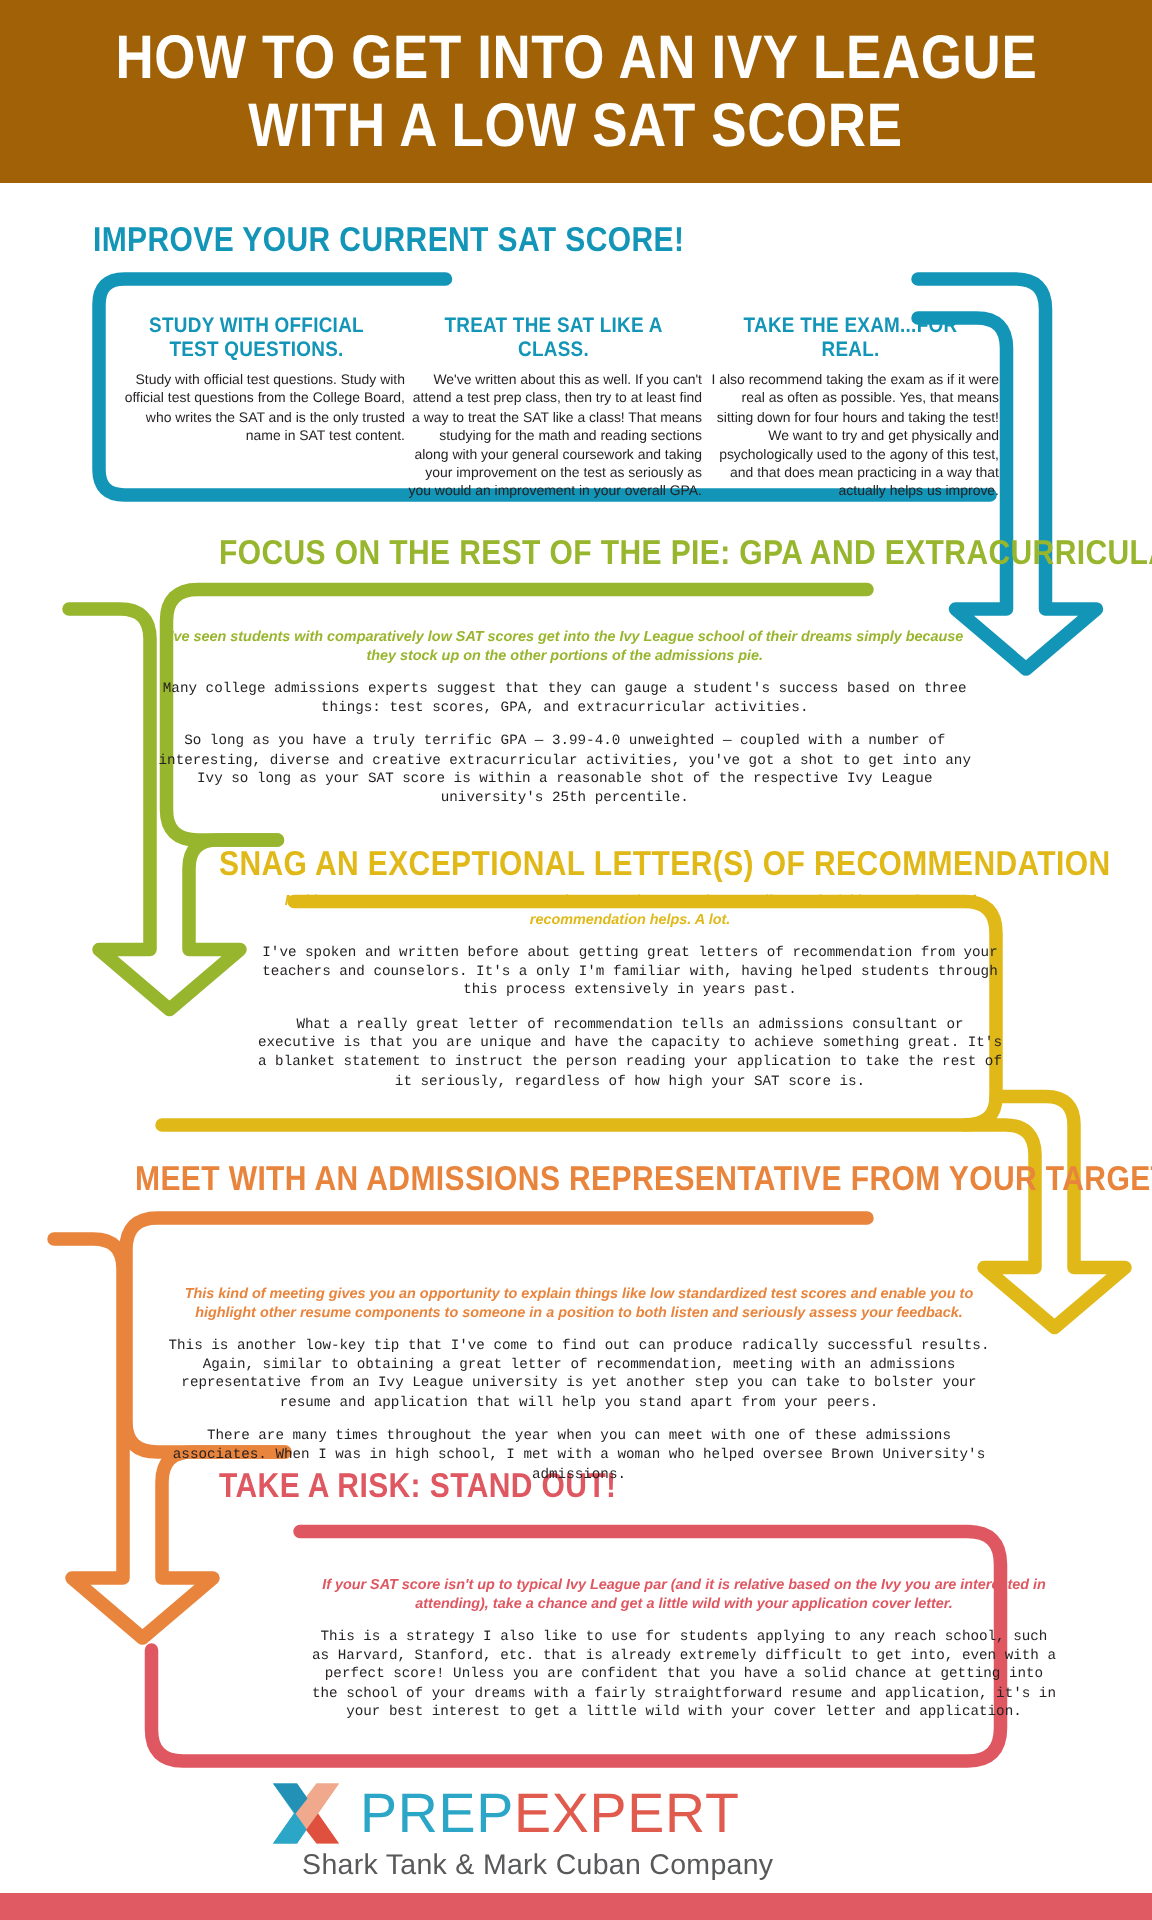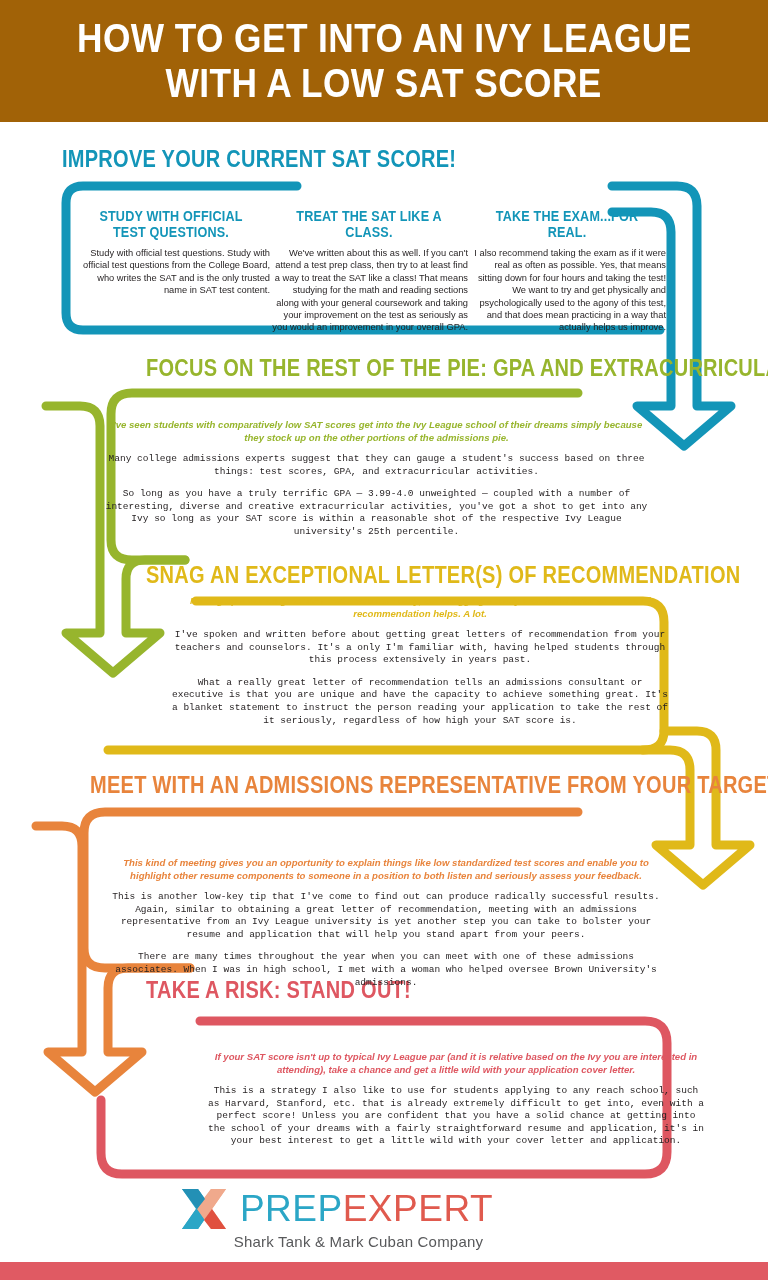--- a/index.html
+++ b/index.html
@@ -91,21 +91,21 @@
     display:flex;flex-direction:column;align-items:center;
   }
   .logo-row{display:flex;align-items:center;gap:10px;}
   .logo-text{
     font-family:"Liberation Sans",sans-serif;
     font-size:37px;font-weight:400;letter-spacing:0.5px;line-height:38px;
   }
   .logo-prep{color:#2ba6c6;}
   .logo-expert{color:#e05a4e;}
   .logo-sub{
-    font-size:15px;color:#58595b;letter-spacing:0.2px;
+    font-size:19px;color:#58595b;letter-spacing:0.2px;
     margin-top:1px;margin-left:46px;
   }
   .bottom-strip{
     position:absolute;left:0;top:1262px;width:768px;height:18px;background:#e05a63;
   }
 </style>
 </head>
 <body>
 
 <div class="page">

